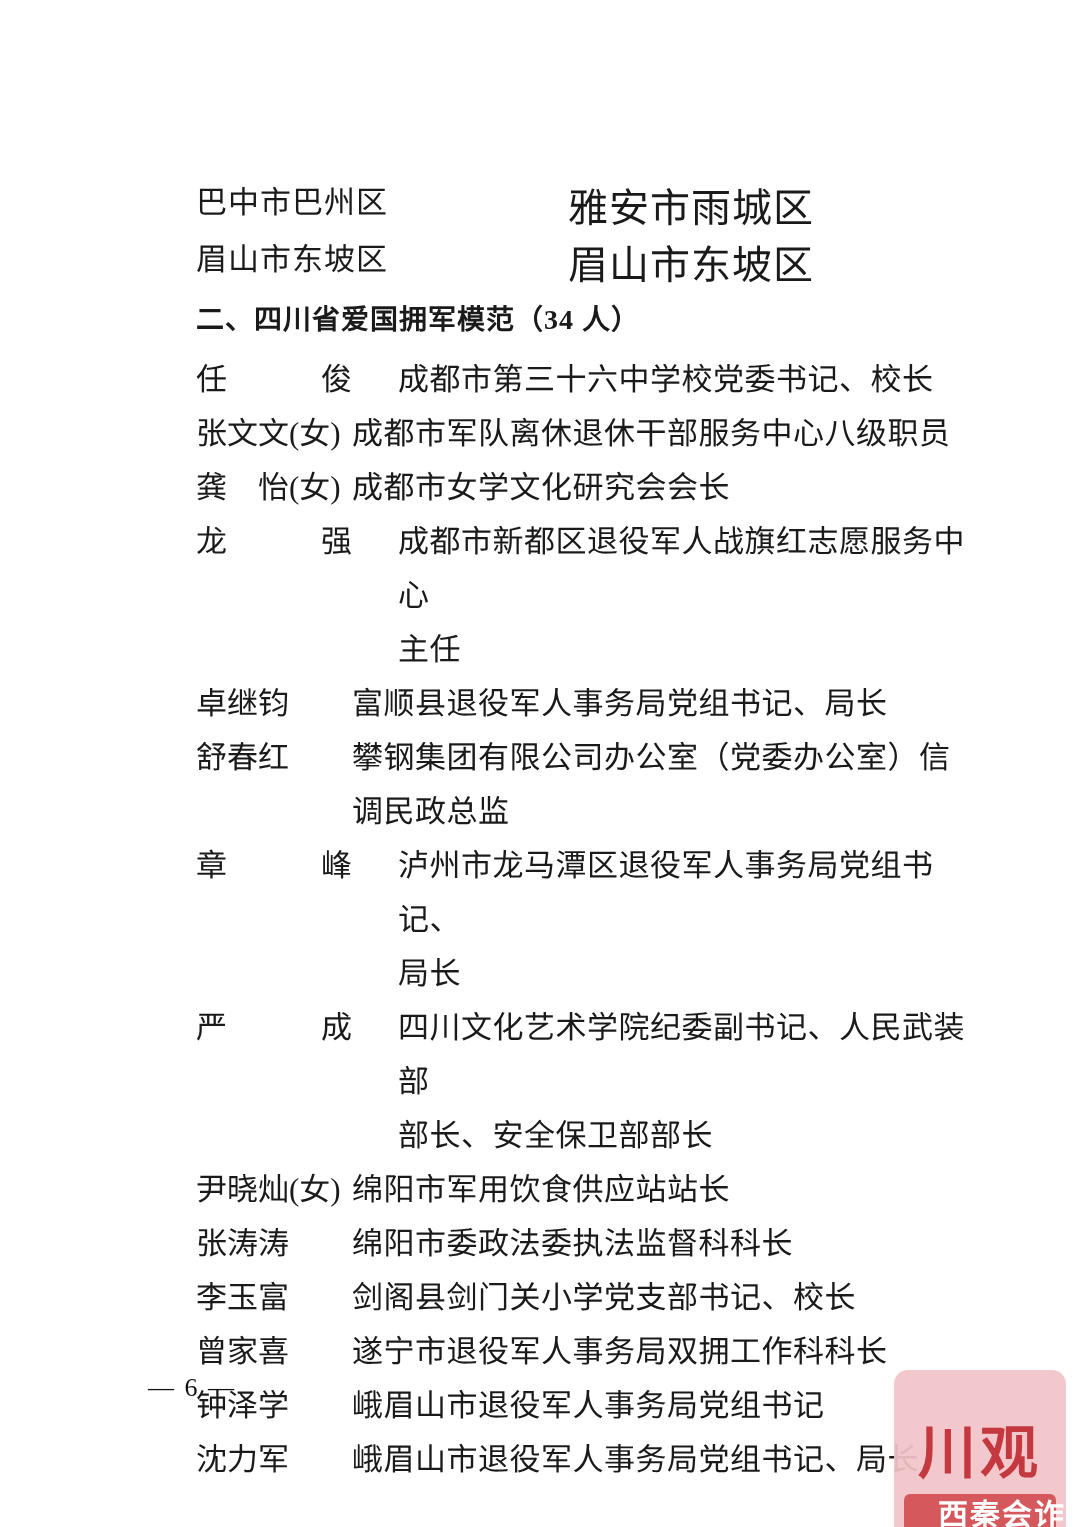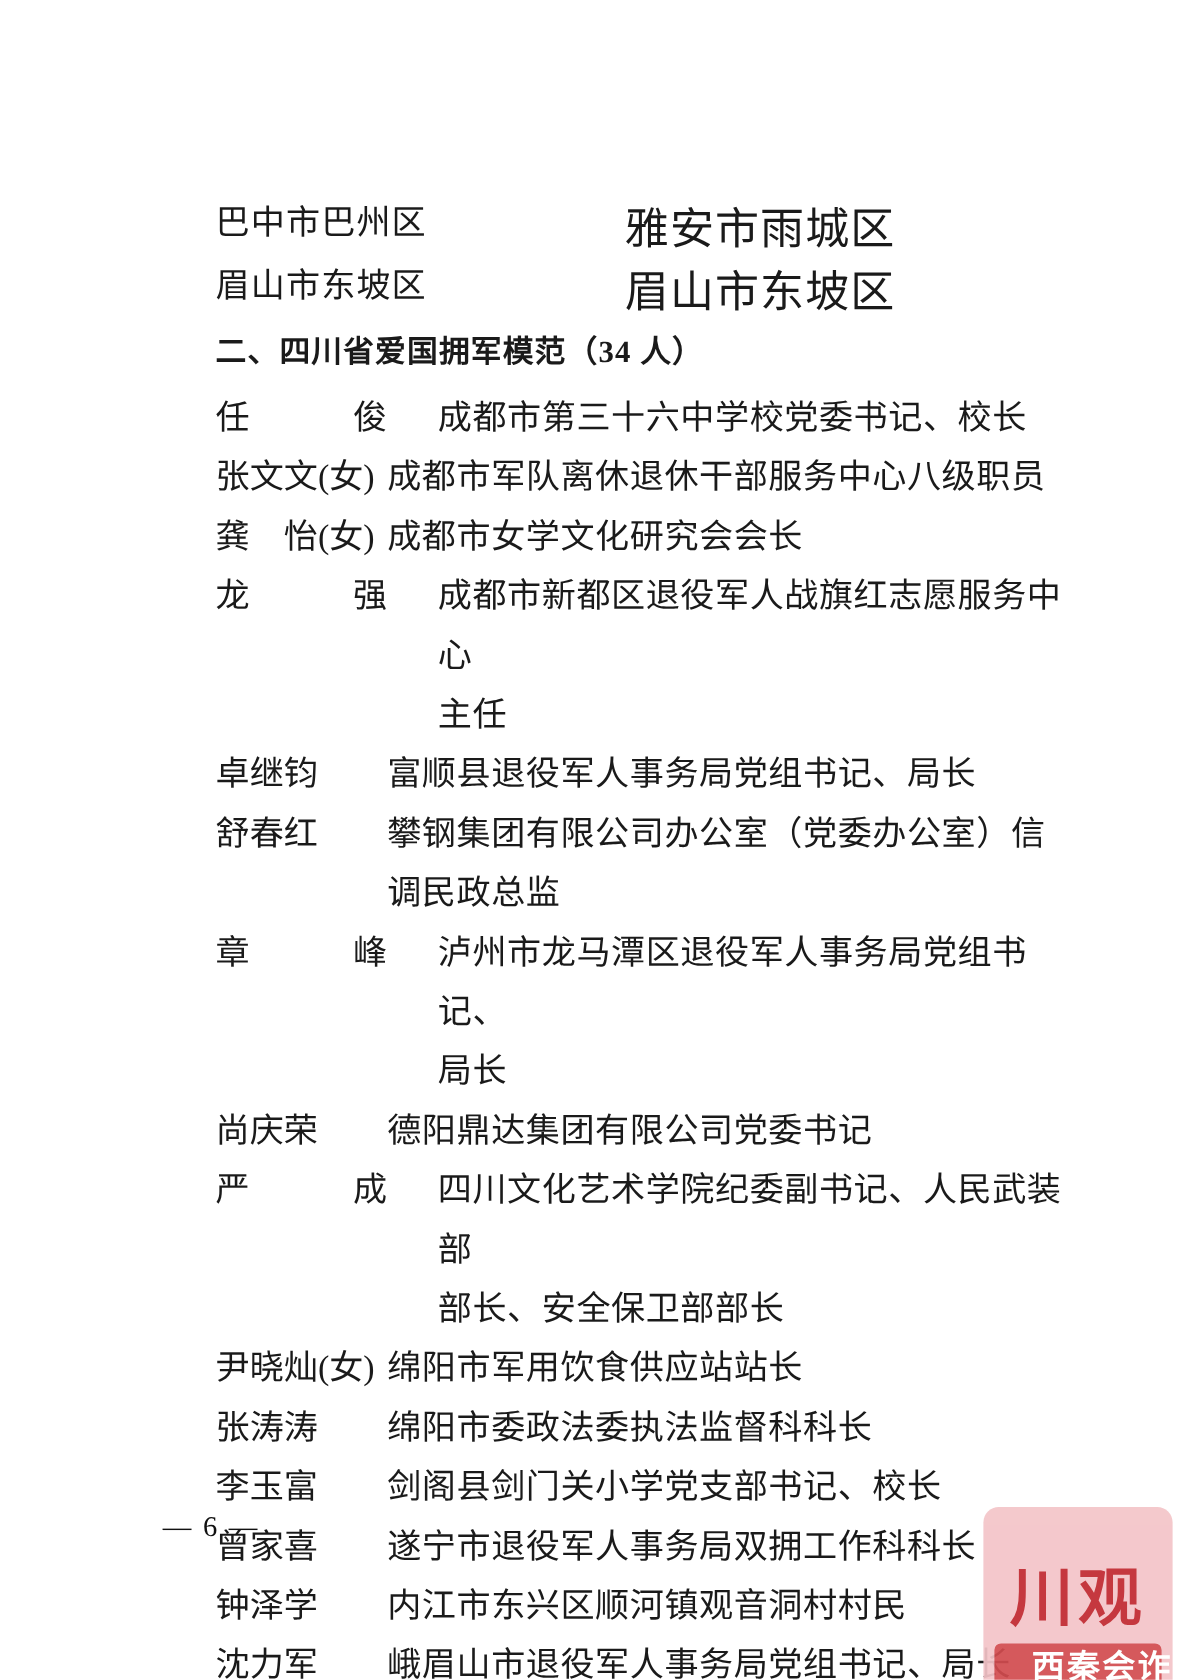--- a/index.html
+++ b/index.html
@@ -217,24 +217,20 @@
     </div>
 
     <div class="entry wrap">
       <div class="name spaced">章　峰</div>
       <div class="title">
         <span>泸州市龙马潭区退役军人事务局党组书记、</span>
         <span class="cont">局长</span>
       </div>
     </div>
 
-    <div class="entry">
-      <div class="name">尚庆荣</div>
-      <div class="title">德阳鼎达集团有限公司党委书记</div>
-    </div>
 
     <div class="entry wrap">
       <div class="name spaced">严　成</div>
       <div class="title">
         <span>四川文化艺术学院纪委副书记、人民武装部</span>
         <span class="cont">部长、安全保卫部部长</span>
       </div>
     </div>
 
     <div class="entry">
@@ -252,21 +248,21 @@
       <div class="title">剑阁县剑门关小学党支部书记、校长</div>
     </div>
 
     <div class="entry">
       <div class="name">曾家喜</div>
       <div class="title">遂宁市退役军人事务局双拥工作科科长</div>
     </div>
 
     <div class="entry">
       <div class="name">钟泽学</div>
-      <div class="title">内江市东兴区顺河镇观音洞村村民</div>
+      <div class="title">峨眉山市退役军人事务局党组书记</div>
     </div>
 
     <div class="entry">
       <div class="name">沈力军</div>
       <div class="title">峨眉山市退役军人事务局党组书记、局长</div>
     </div>
 
   </div>
 
   <div class="footer">— 6 —</div>

